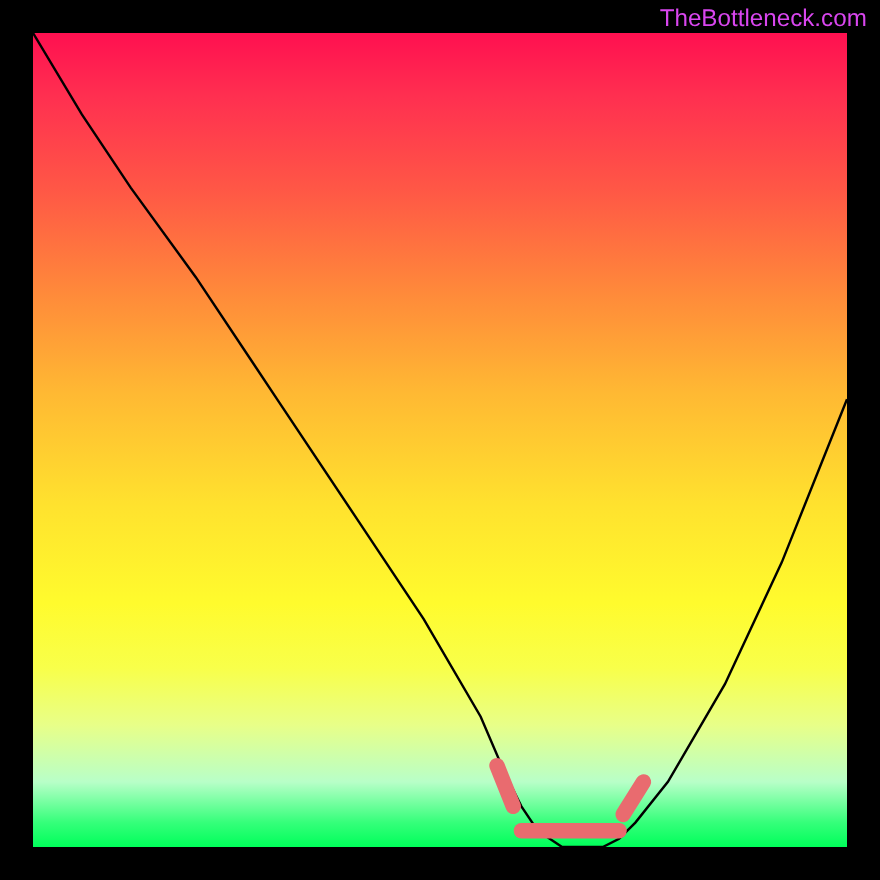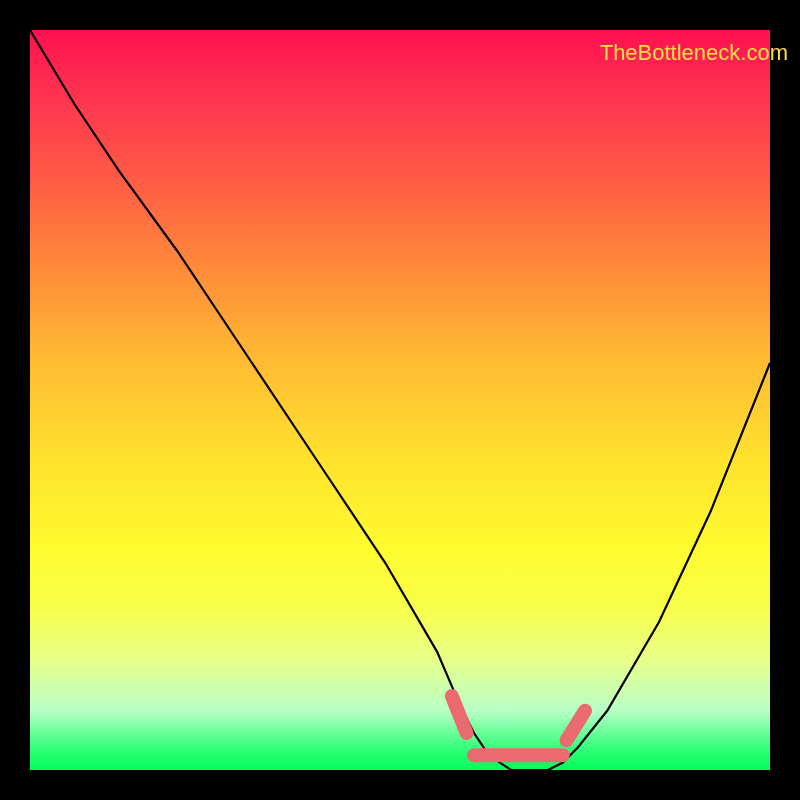--- a/index.html
+++ b/index.html
@@ -7,25 +7,24 @@
     width: 800px;
     height: 800px;
     background: #000;
     position: relative;
     font-family: Arial, sans-serif;
   }
   .attribution {
     position: absolute;
     top: 4px;
     right: 12px;
-    color: #fde047;
+    color: #d946ef;
     font-size: 22px;
     font-weight: 400;
     z-index: 10;
-    margin-top: 36px;
   }
   .plot-area {
     position: absolute;
     left: 30px;
     top: 30px;
     width: 740px;
     height: 740px;
     background: linear-gradient(to bottom,
       #ff1050 0%,
       #ff3050 8%,

